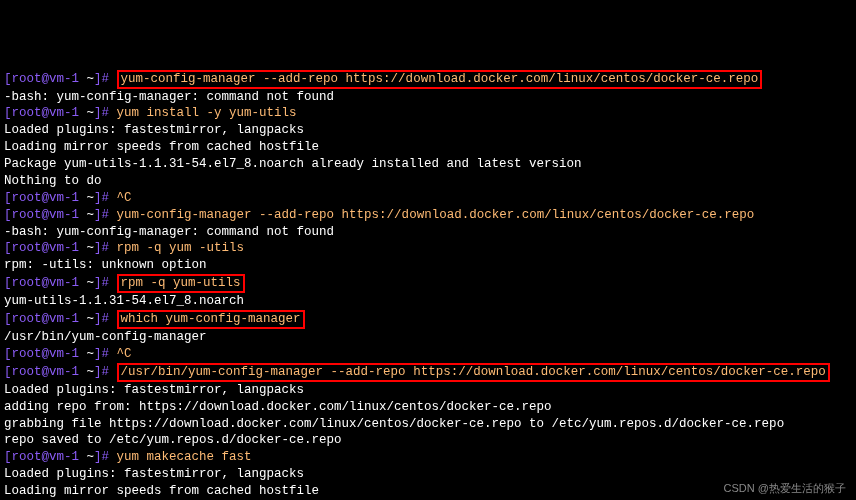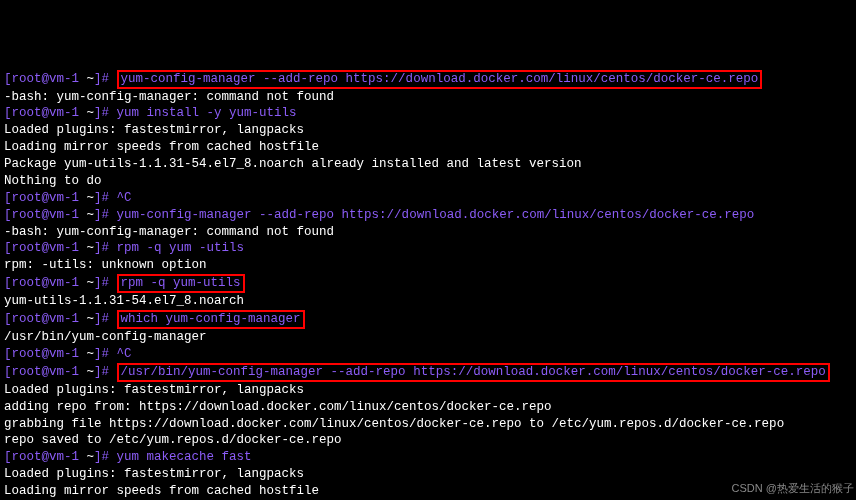--- a/index.html
+++ b/index.html
@@ -22,32 +22,32 @@
     .line {
       display: block;
     }
     .prompt-host {
       color: #8b5cf6;
     }
     .prompt-tilde {
       color: #fff;
     }
     .cmd {
-      color: #8b5cf6;
+      color: #fdba74;
     }
     .highlight {
       border: 2px solid #ff0000;
       padding: 0px 2px;
       display: inline-block;
       line-height: 1.2;
     }
     .watermark {
       position: absolute;
       bottom: 4px;
-      right: 2px;
+      right: 10px;
       color: #888;
       font-size: 11px;
       font-family: sans-serif;
     }
   </style>
 </head>
 <body>
 
 
 

